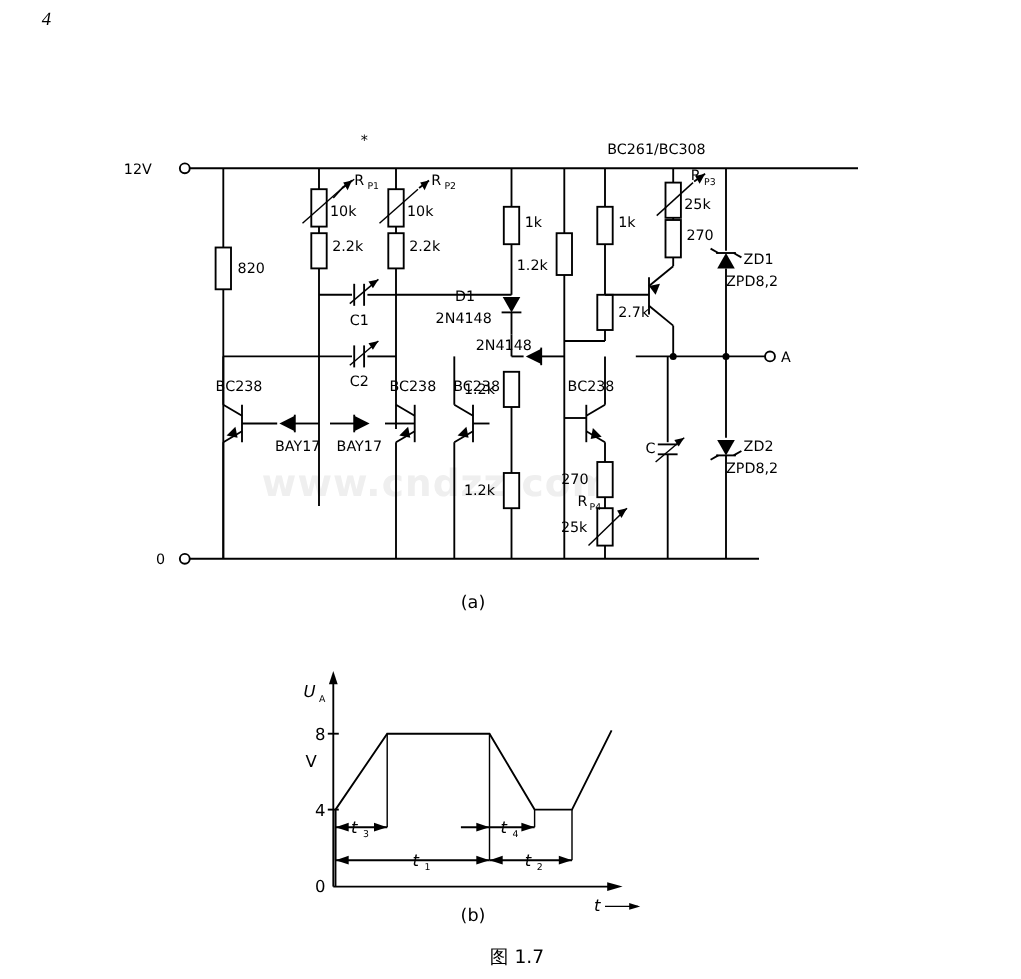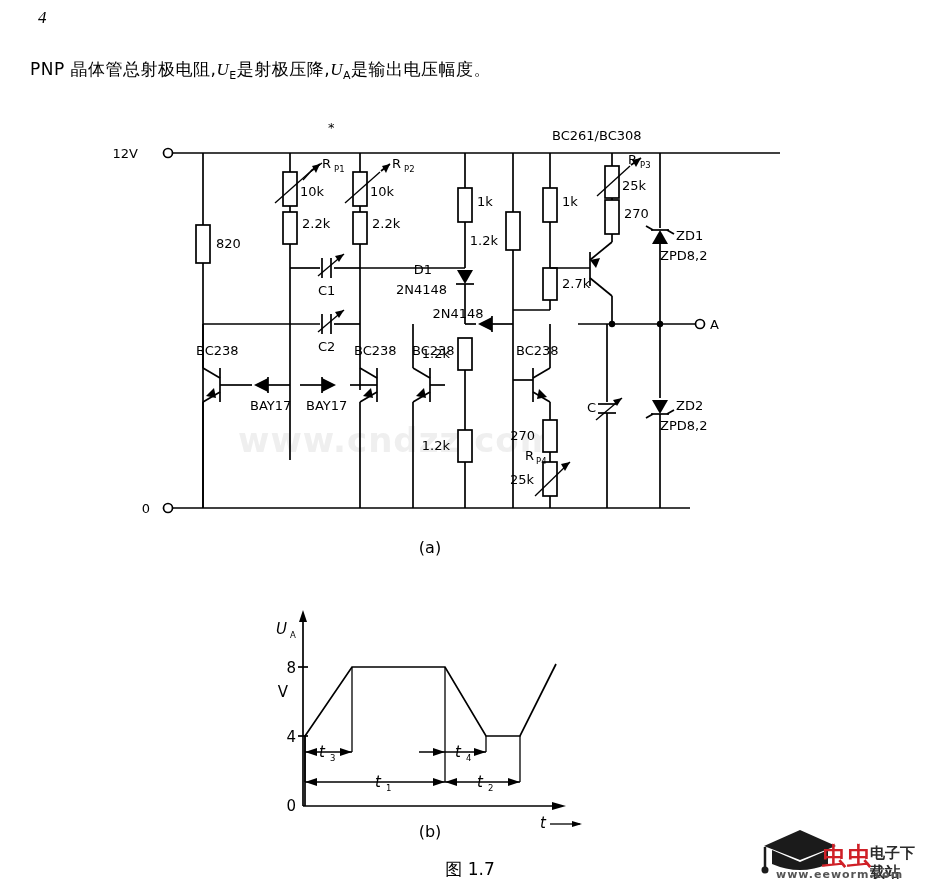--- a/index.html
+++ b/index.html
@@ -116,23 +116,20 @@
     fill: #000;
   }
 </style>
 </head>
 <body>
 
 <div class="page">
 
   <div class="page-num">4</div>
 
-  <div class="body-text">
-    <span>PNP 晶体管总射极电阻,</span><span class="ital">U</span><span class="sub">E</span><span>是射极压降,</span><span class="ital">U</span><span class="sub">A</span><span>是输出电压幅度。</span>
-  </div>
 
   <div class="wm">www.cndzz.com</div>
 
   <svg width="928" height="890">
 
     <line class="wire" x1="170" y1="153" x2="780" y2="153"></line>
     <circle cx="168" cy="153" r="4.5" fill="#fff" stroke="#000" stroke-width="1.7"></circle>
     <text class="lbl" x="138" y="158" text-anchor="end">12V</text>
     <text class="lbl" x="328" y="132">*</text>
     <text class="lbl" x="552" y="140">BC261/BC308</text>
@@ -395,25 +392,14 @@
     <text class="lbl-sub" x="488" y="791">2</text>
 
     <text class="cap-y" x="540" y="828" font-style="italic">t</text>
     <line class="wire-thin" x1="550" y1="824" x2="580" y2="824"></line>
     <polygon class="solid" points="582,824 572,821 572,827"></polygon>
   </svg>
 
   <div class="fig-caption" id="cap-b">(b)</div>
   <div class="fig-caption" id="cap-fig">图 1.7</div>
 
-  <div class="logo">
-    <svg width="176" height="64">
-      <polygon points="12,24 48,8 84,24 48,38" fill="#1b1b1b"></polygon>
-      <path d="M 20 28 L 20 42 Q 48 54 76 42 L 76 28 L 48 40 Z" fill="#1b1b1b"></path>
-      <line x1="13" y1="25" x2="13" y2="46" stroke="#1b1b1b" stroke-width="2.5"></line>
-      <circle cx="13" cy="48" r="3.5" fill="#1b1b1b"></circle>
-    </svg>
-    <div class="logo-cn">虫虫</div>
-    <div class="logo-txt">电子下载站</div>
-    <div class="logo-url">www.eeworm.com</div>
-  </div>
 
 </div>
 
 </body></html>

